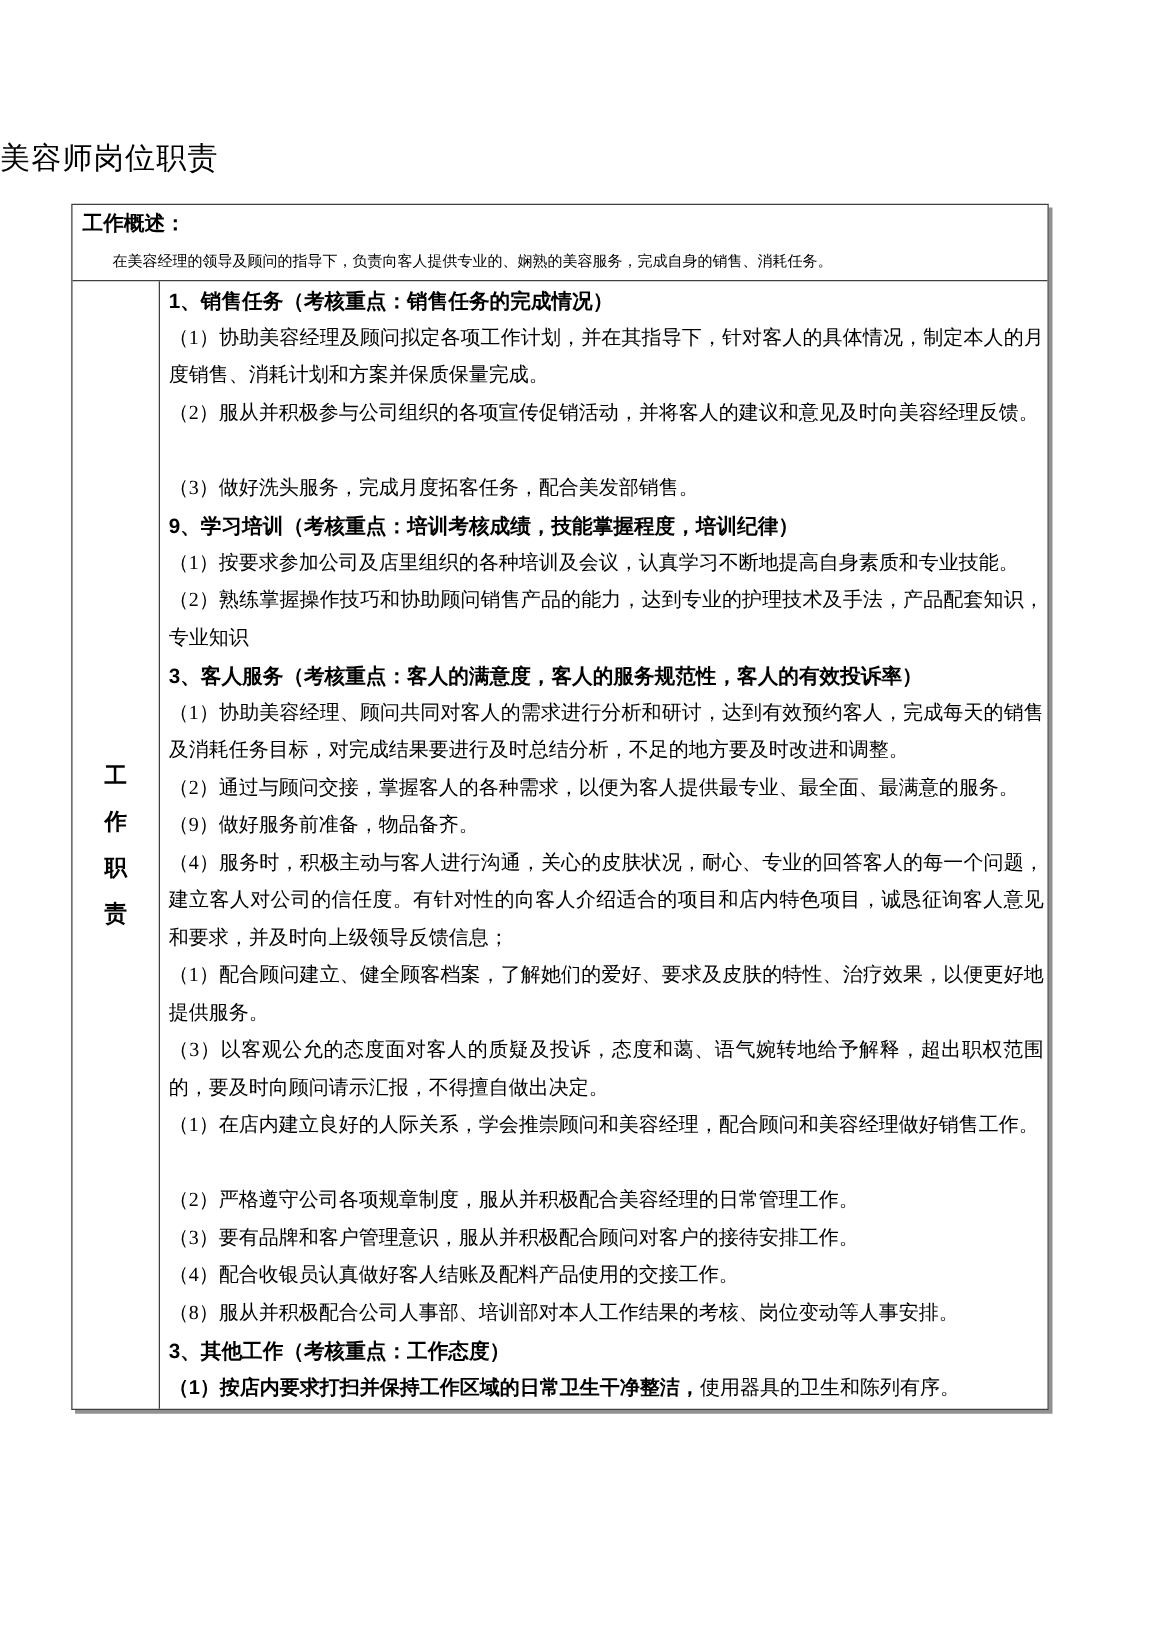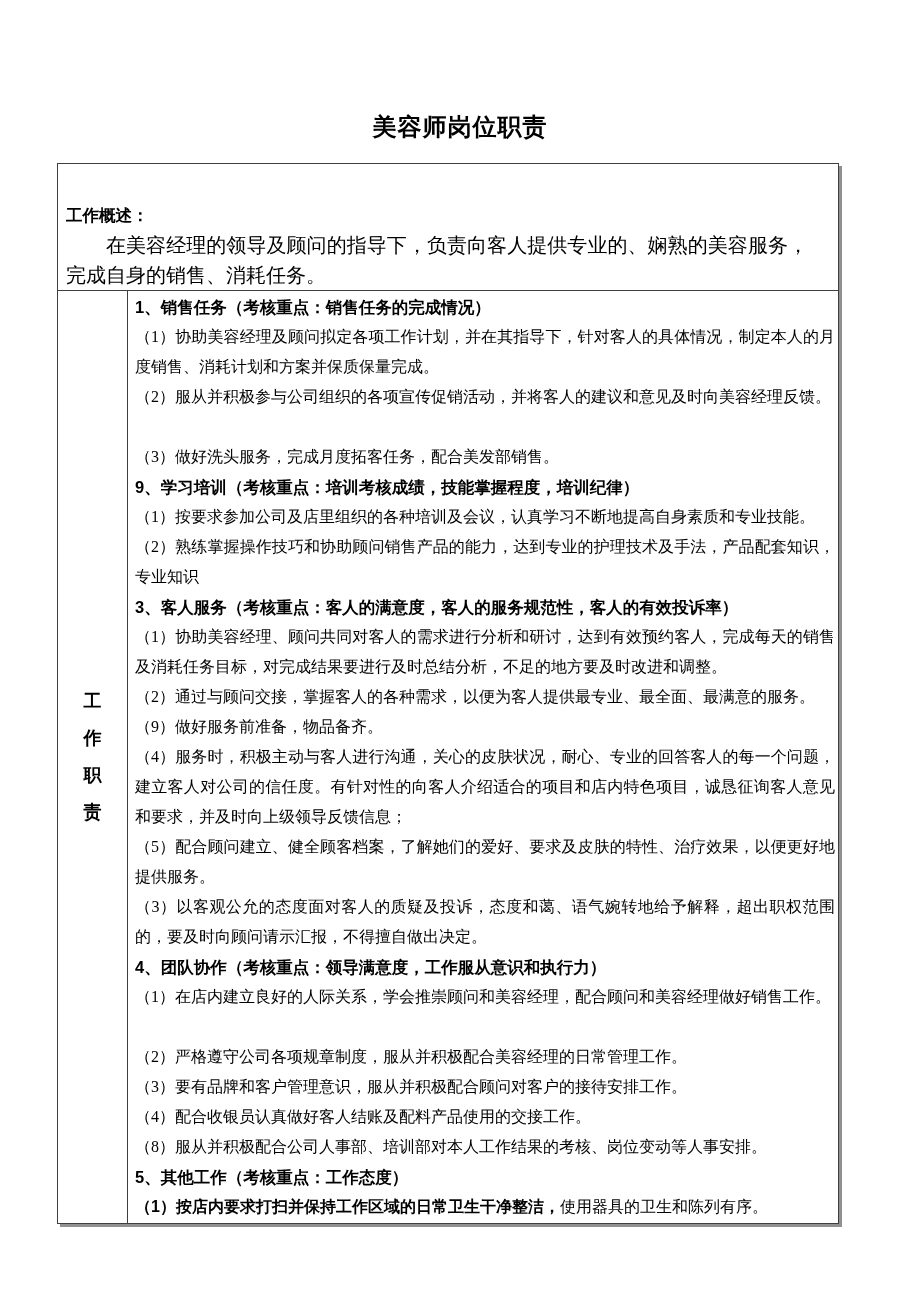--- a/index.html
+++ b/index.html
@@ -17,51 +17,50 @@
   }
   .page {
     position: relative;
     width: 920px;
     height: 1302px;
     background: #ffffff;
   }
   .doc-title {
     margin: 0;
     padding-top: 110px;
-    text-align: center;
+    text-align: left;
     font-family: "Liberation Sans", "DejaVu Sans", sans-serif;
-    font-weight: bold;
+    font-weight: normal;
     font-size: 24px;
     line-height: 34px;
     letter-spacing: 1px;
   }
   .doc-table {
     position: absolute;
     left: 57px;
     top: 163px;
     width: 780px;
     border: 1px solid #3f3f3f;
     box-shadow: 3px 3px 0 #919191;
     background: #ffffff;
   }
   
   .overview-row {
     border-bottom: 1px solid #3f3f3f;
     padding: 0 30px 0 8px;
-    margin-top: 36px;
   }
   .overview-label {
     font-family: "Liberation Sans", "DejaVu Sans", sans-serif;
     font-weight: bold;
     font-size: 16.5px;
     line-height: 30px;
   }
   .overview-text {
     margin: 0;
-    font-size: 20px;
+    font-size: 12px;
     line-height: 30px;
     text-indent: 2em;
     text-align: justify;
   }
   
   .duties-row {
     display: flex;
     align-items: stretch;
   }
   .duty-header-cell {
@@ -135,28 +134,27 @@
           <p class="duty blank"></p>
           <p class="duty normal">（3）做好洗头服务，完成月度拓客任务，配合美发部销售。</p>
           <p class="duty heading">9、学习培训（考核重点：培训考核成绩，技能掌握程度，培训纪律）</p>
           <p class="duty normal">（1）按要求参加公司及店里组织的各种培训及会议，认真学习不断地提高自身素质和专业技能。</p>
           <p class="duty normal">（2）熟练掌握操作技巧和协助顾问销售产品的能力，达到专业的护理技术及手法，产品配套知识，专业知识</p>
           <p class="duty heading">3、客人服务（考核重点：客人的满意度，客人的服务规范性，客人的有效投诉率）</p>
           <p class="duty normal">（1）协助美容经理、顾问共同对客人的需求进行分析和研讨，达到有效预约客人，完成每天的销售及消耗任务目标，对完成结果要进行及时总结分析，不足的地方要及时改进和调整。</p>
           <p class="duty normal">（2）通过与顾问交接，掌握客人的各种需求，以便为客人提供最专业、最全面、最满意的服务。</p>
           <p class="duty normal">（9）做好服务前准备，物品备齐。</p>
           <p class="duty normal">（4）服务时，积极主动与客人进行沟通，关心的皮肤状况，耐心、专业的回答客人的每一个问题，建立客人对公司的信任度。有针对性的向客人介绍适合的项目和店内特色项目，诚恳征询客人意见和要求，并及时向上级领导反馈信息；</p>
-          <p class="duty normal">（5）配合顾问建立、健全顾客档案，了解她们的爱好、要求及皮肤的特性、治疗效果，以便更好地提供服务。</p>
+          <p class="duty normal">（1）配合顾问建立、健全顾客档案，了解她们的爱好、要求及皮肤的特性、治疗效果，以便更好地提供服务。</p>
           <p class="duty normal">（3）以客观公允的态度面对客人的质疑及投诉，态度和蔼、语气婉转地给予解释，超出职权范围的，要及时向顾问请示汇报，不得擅自做出决定。</p>
-          <p class="duty heading">4、团队协作（考核重点：领导满意度，工作服从意识和执行力）</p>
           <p class="duty normal">（1）在店内建立良好的人际关系，学会推崇顾问和美容经理，配合顾问和美容经理做好销售工作。</p>
           <p class="duty blank"></p>
           <p class="duty normal">（2）严格遵守公司各项规章制度，服从并积极配合美容经理的日常管理工作。</p>
           <p class="duty normal">（3）要有品牌和客户管理意识，服从并积极配合顾问对客户的接待安排工作。</p>
           <p class="duty normal">（4）配合收银员认真做好客人结账及配料产品使用的交接工作。</p>
           <p class="duty normal">（8）服从并积极配合公司人事部、培训部对本人工作结果的考核、岗位变动等人事安排。</p>
-          <p class="duty heading">5、其他工作（考核重点：工作态度）</p>
+          <p class="duty heading">3、其他工作（考核重点：工作态度）</p>
           <p class="duty mixed"><span class="bold-part">（1）按店内要求打扫并保持工作区域的日常卫生干净整洁，</span><span>使用器具的卫生和陈列有序。</span></p>
         </div>
     </div>
 
   </div>
 </div>
 
 </body></html>

